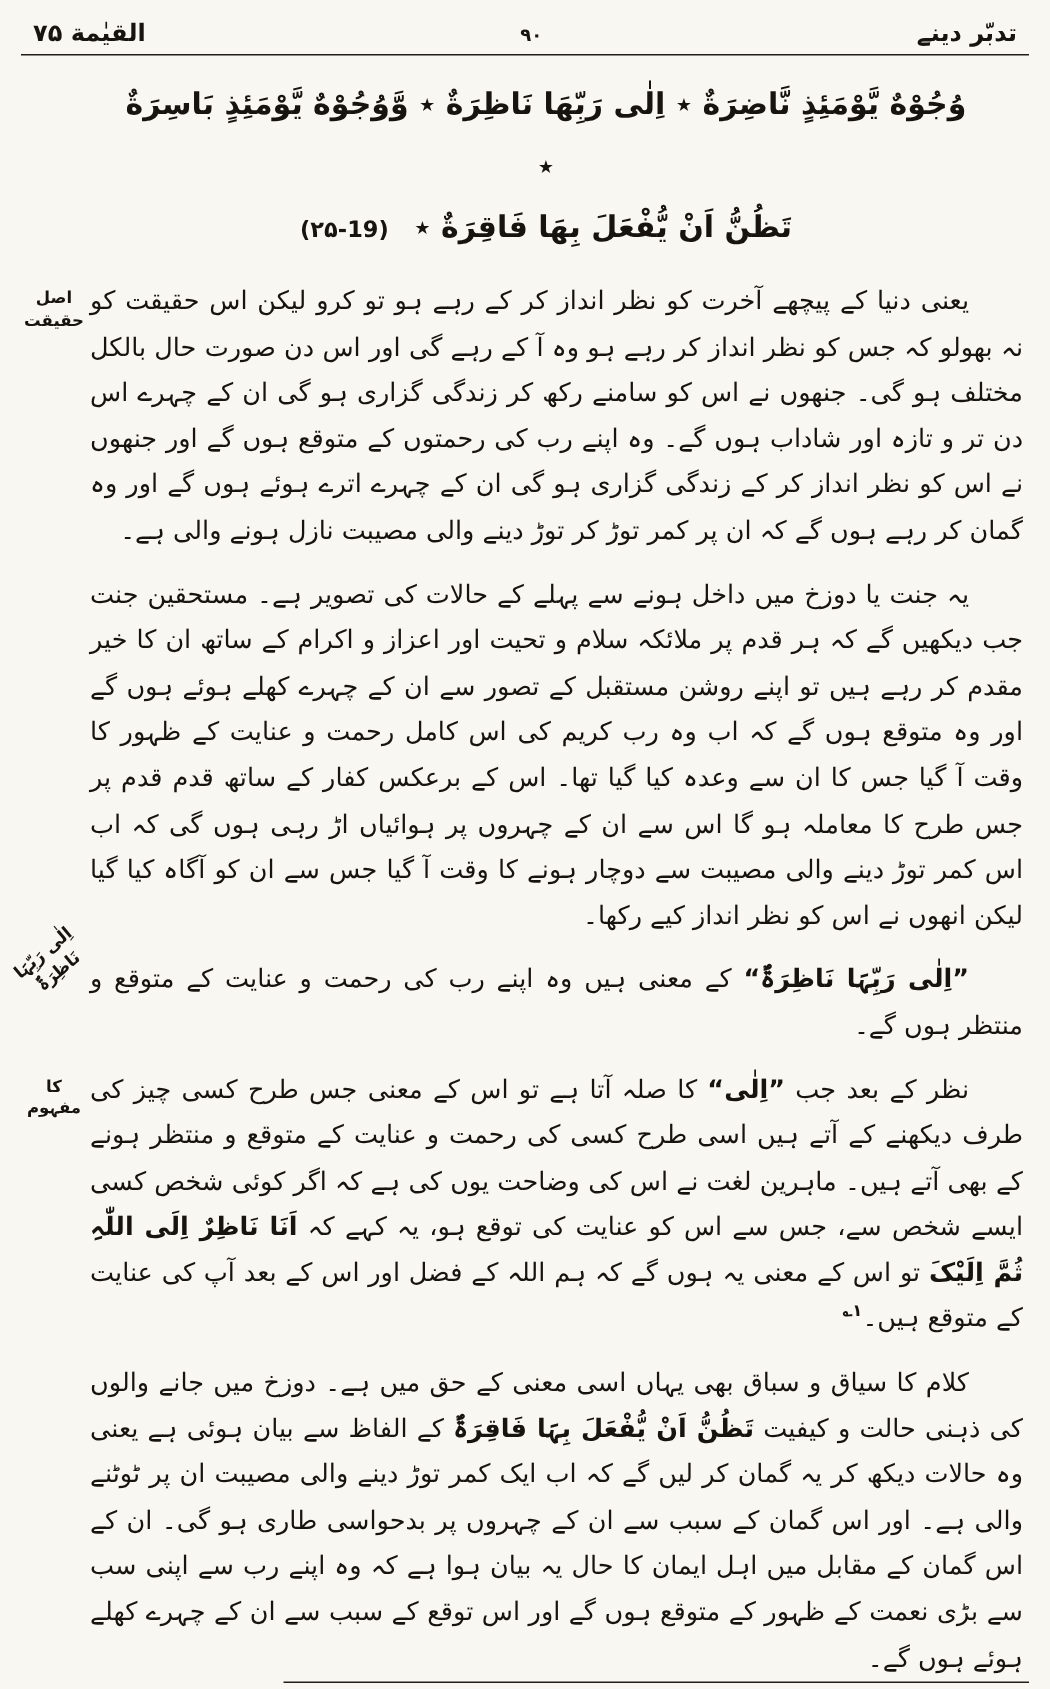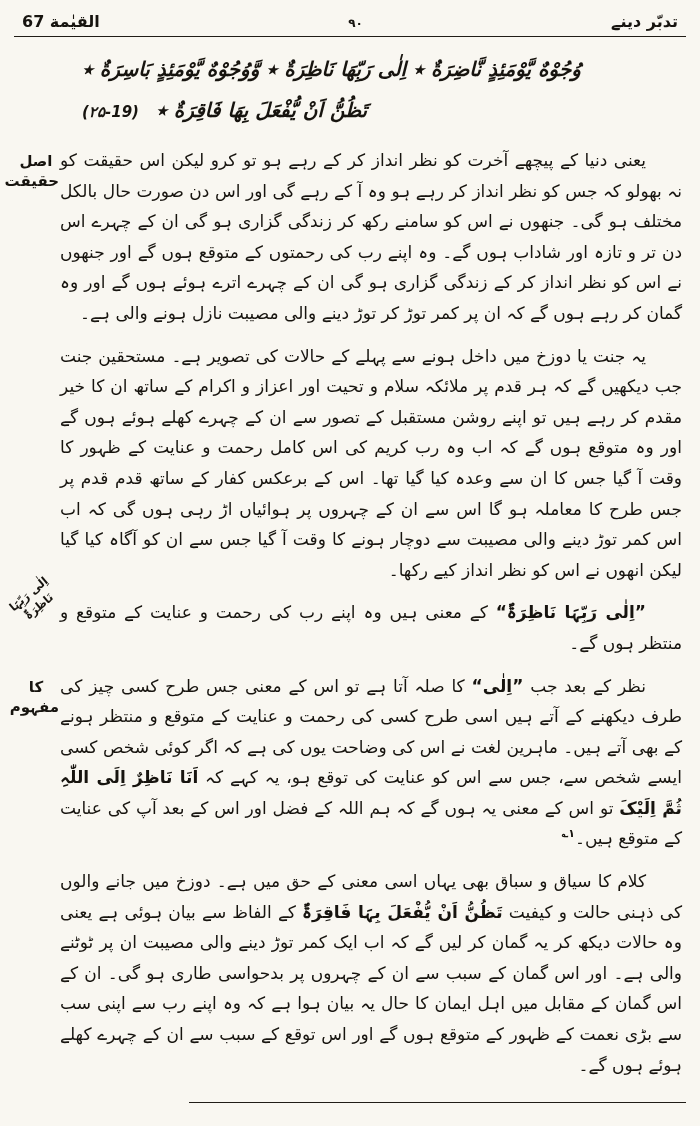--- a/index.html
+++ b/index.html
@@ -15,56 +15,56 @@
   }
   header.page-head{
     display:flex;justify-content:space-between;align-items:baseline;
     font-size:16px;font-weight:bold;padding:2px 10px 5px 10px;
   }
   .head-title{letter-spacing:.5px;}
   .head-num{font-size:12px;}
   .header-rule{border-bottom:1.6px solid #211d17;margin:0 2px 8px 2px;}
   section.verses{
     font-size:20px;font-weight:bold;line-height:2.05;
-    text-align:left;padding:4px 42px 2px 70px;font-style:italic;
+    text-align:center;padding:4px 42px 2px 70px;
   }
   .verse-line{white-space:normal;}
   .verse-ref{font-size:15px;font-weight:bold;padding-right:10px;}
   section.commentary{
     padding:12px 6px 0 48px;
     font-size:17px;line-height:1.8;text-align:justify;
   }
   .para{margin:0 0 12px 0;position:relative;text-indent:36px;}
   .para:last-child{margin-bottom:0;}
   .quran{font-weight:bold;}
   .supmark{font-size:11px;vertical-align:super;font-weight:bold;}
   .margin-note{
     position:absolute;left:-47px;top:6px;width:46px;
-    font-size:15px;font-weight:bold;line-height:1.35;
+    font-size:11px;font-weight:bold;line-height:1.35;
     text-align:center;text-indent:0;display:inline-block;
   }
   .margin-note.rotated{
     left:-60px;top:-12px;width:68px;font-size:11.5px;
     transform:rotate(-40deg);
   }
   footer.foot{margin-top:auto;padding:0 2px;}
   .foot-rule{
     width:74%;border-top:1.6px solid #211d17;
     margin:0 0 7px auto; 
   }
 </style>
 </head>
 <body>
 
 <div class="page">
 
   <header class="page-head">
     <span class="head-title">تدبّر دینے</span>
     <span class="head-num">۹۰</span>
-    <span class="head-surah">القيٰمة 67</span>
+    <span class="head-surah">القيٰمة ۷۵</span>
   </header>
 
   <div class="header-rule"></div>
 
   <section class="verses">
     <div class="verse-line">وُجُوْهٌ يَّوْمَئِذٍ نَّاضِرَةٌ ٭ اِلٰى رَبِّهَا نَاظِرَةٌ ٭ وَّوُجُوْهٌ يَّوْمَئِذٍ بَاسِرَةٌ ٭</div>
     <div class="verse-line">
       <span>تَظُنُّ اَنْ يُّفْعَلَ بِهَا فَاقِرَةٌ ٭</span>
       <span class="verse-ref">(19-۲۵)</span>
     </div>

